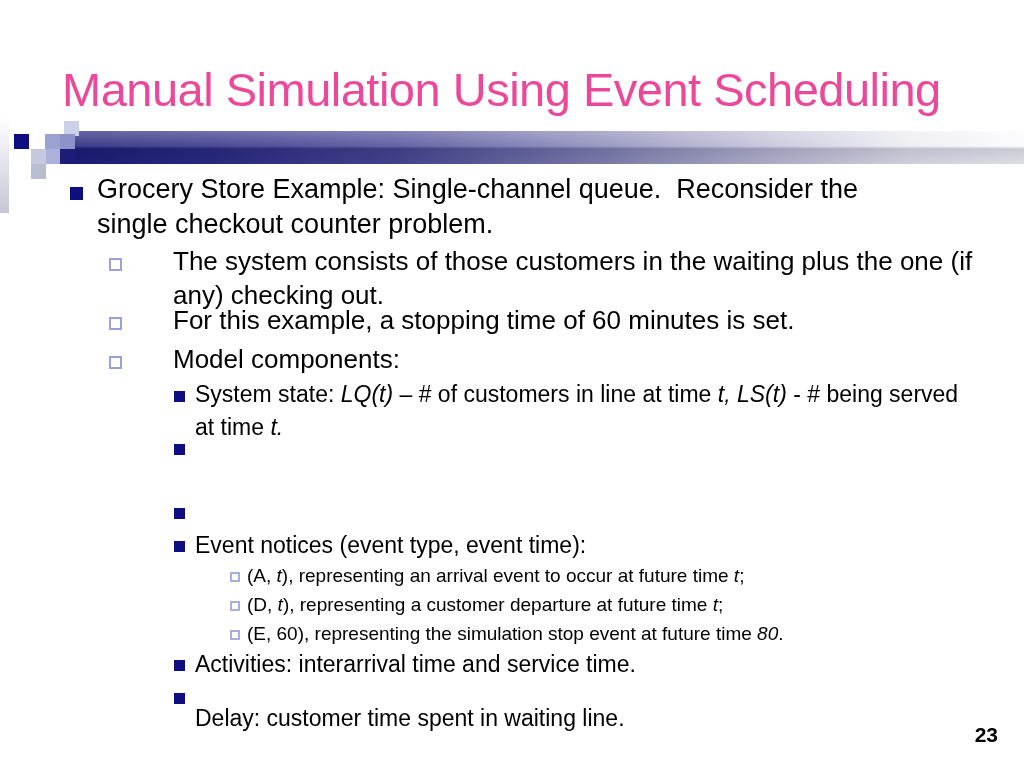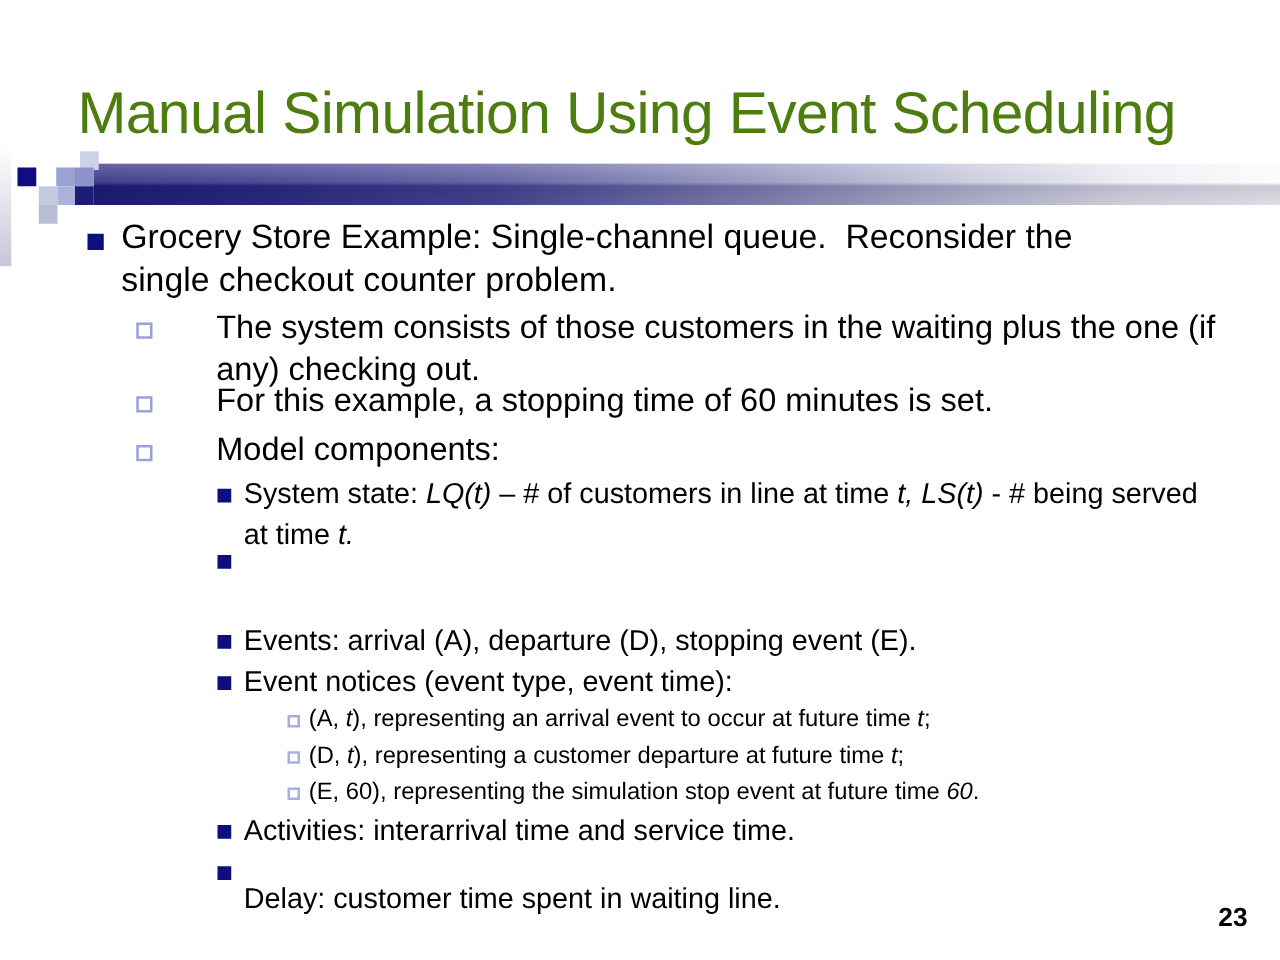--- a/index.html
+++ b/index.html
@@ -4,21 +4,21 @@
 <style>
   html,body{margin:0;padding:0;background:#888;}
   .slide{
     position:relative;width:1024px;height:768px;background:#ffffff;
     font-family:"Liberation Sans","DejaVu Sans",sans-serif;color:#000;
     overflow:hidden;margin:0 auto;
   }
   .abs{position:absolute;}
   .title{
     left:62px;top:63px;font-size:47px;line-height:54px;letter-spacing:-0.5px;
-    white-space:nowrap;color:#4d7c0f;
+    white-space:nowrap;color:#ec4899;
   }
   
   .grad-bar{
     left:75px;top:131px;width:949px;height:33px;
     background:
       linear-gradient(to bottom, rgba(255,255,255,0.32) 0%, rgba(255,255,255,0.14) 46%,
                       rgba(9,9,60,0.20) 54%, rgba(9,9,60,0.12) 100%),
       linear-gradient(to right, #1e1e78 0%, #2c2c84 14%, #4a4a96 34%,
                       #8a8ab8 56%, #c4c4da 74%, #ececf2 88%, #fbfbfd 100%);
   }
@@ -82,25 +82,24 @@
   <div class="oi lv1" style="left:97px;top:172px;">Grocery Store Example: Single-channel queue.  Reconsider the
 single checkout counter problem.</div>
 
   <div class="oi lv2" style="left:143px;top:244px;">The system consists of those customers in the waiting plus the one (if
 any) checking out.</div>
   <div class="oi lv2" style="left:143px;top:303px;">For this example, a stopping time of 60 minutes is set.</div>
   <div class="oi lv2" style="left:143px;top:342px;">Model components:</div>
 
   <div class="oi lv3" style="left:195px;top:378px;">System state: <i>LQ(t)</i> – # of customers in line at time <i>t, LS(t)</i> - # being served
 at time <i>t.</i></div>
-  <div class="oi lv3" style="left:195px;top:496px;">Events: arrival (A), departure (D), stopping event (E).</div>
   <div class="oi lv3" style="left:195px;top:529px;">Event notices (event type, event time):</div>
 
   <div class="oi lv4" style="left:247px;top:561px;">(A, <i>t</i>), representing an arrival event to occur at future time <i>t</i>;</div>
   <div class="oi lv4" style="left:247px;top:590px;">(D, <i>t</i>), representing a customer departure at future time <i>t</i>;</div>
-  <div class="oi lv4" style="left:247px;top:619px;">(E, 60), representing the simulation stop event at future time <i>60</i>.</div>
+  <div class="oi lv4" style="left:247px;top:619px;">(E, 60), representing the simulation stop event at future time <i>80</i>.</div>
 
   <div class="oi lv3" style="left:195px;top:648px;">Activities: interarrival time and service time.</div>
   <div class="oi lv3" style="left:195px;top:702px;">Delay: customer time spent in waiting line.</div>
 
   <div class="abs pagenum">23</div>
 
 </div>
 
 </body></html>

